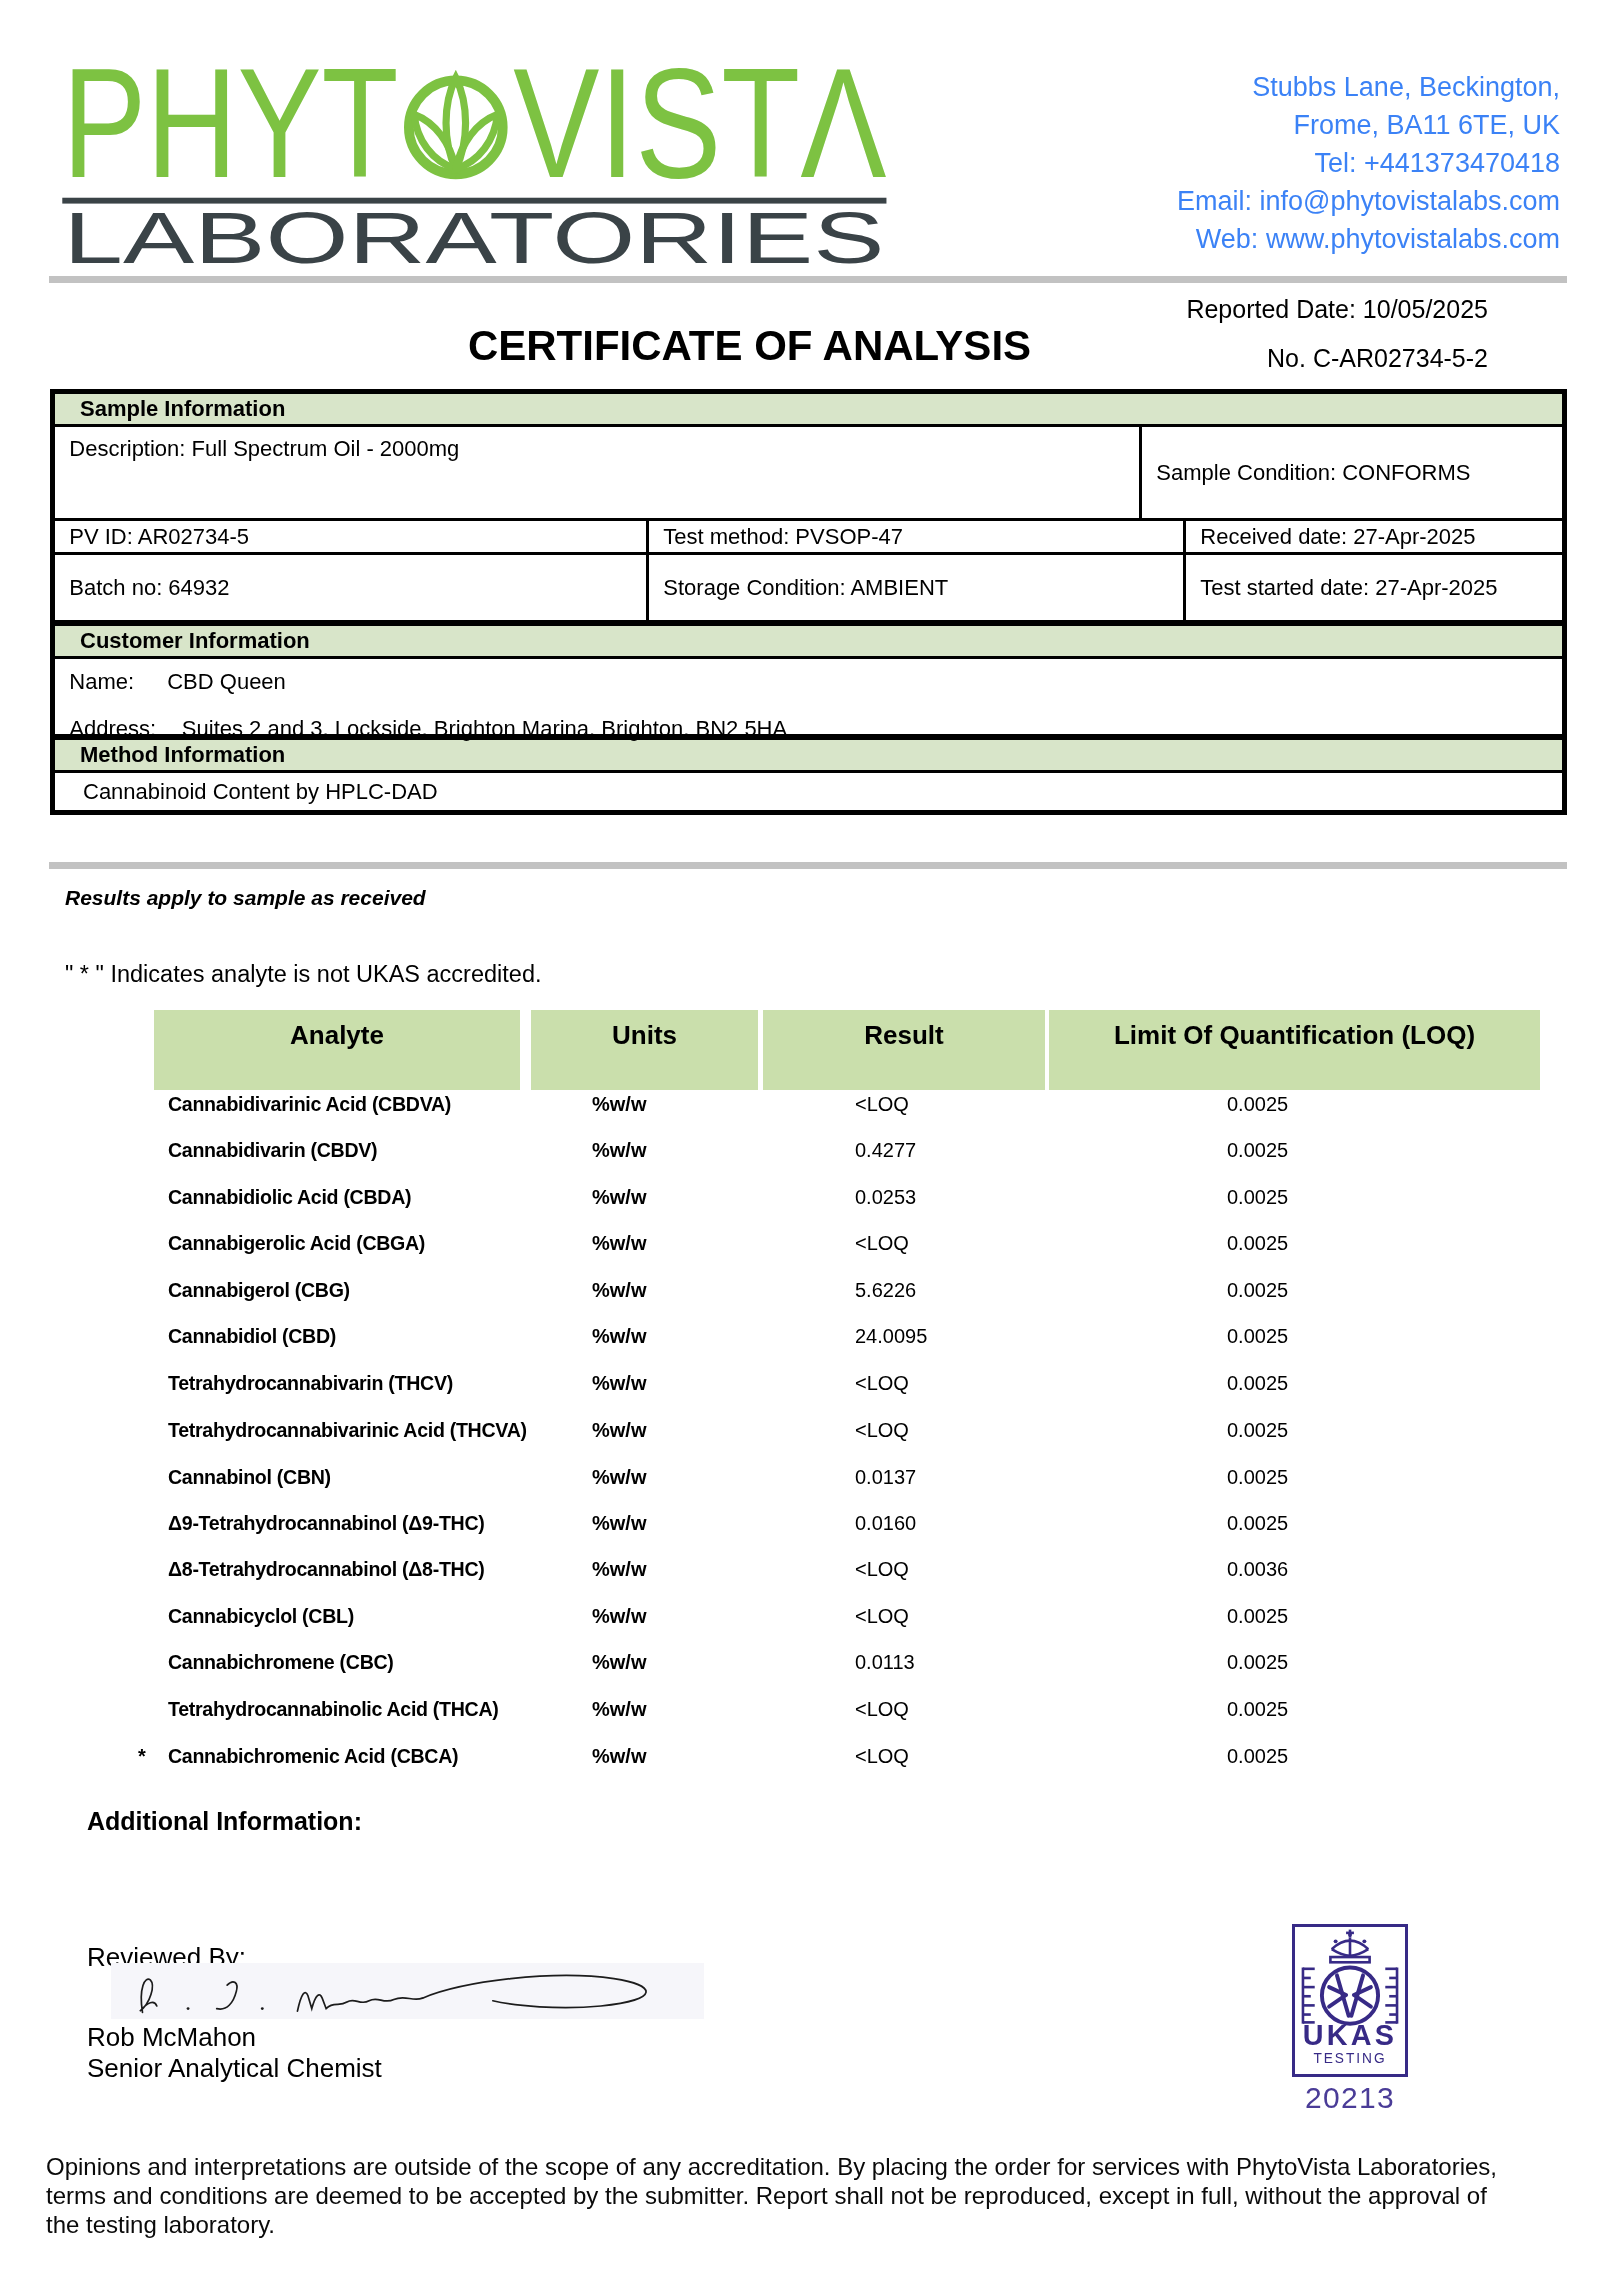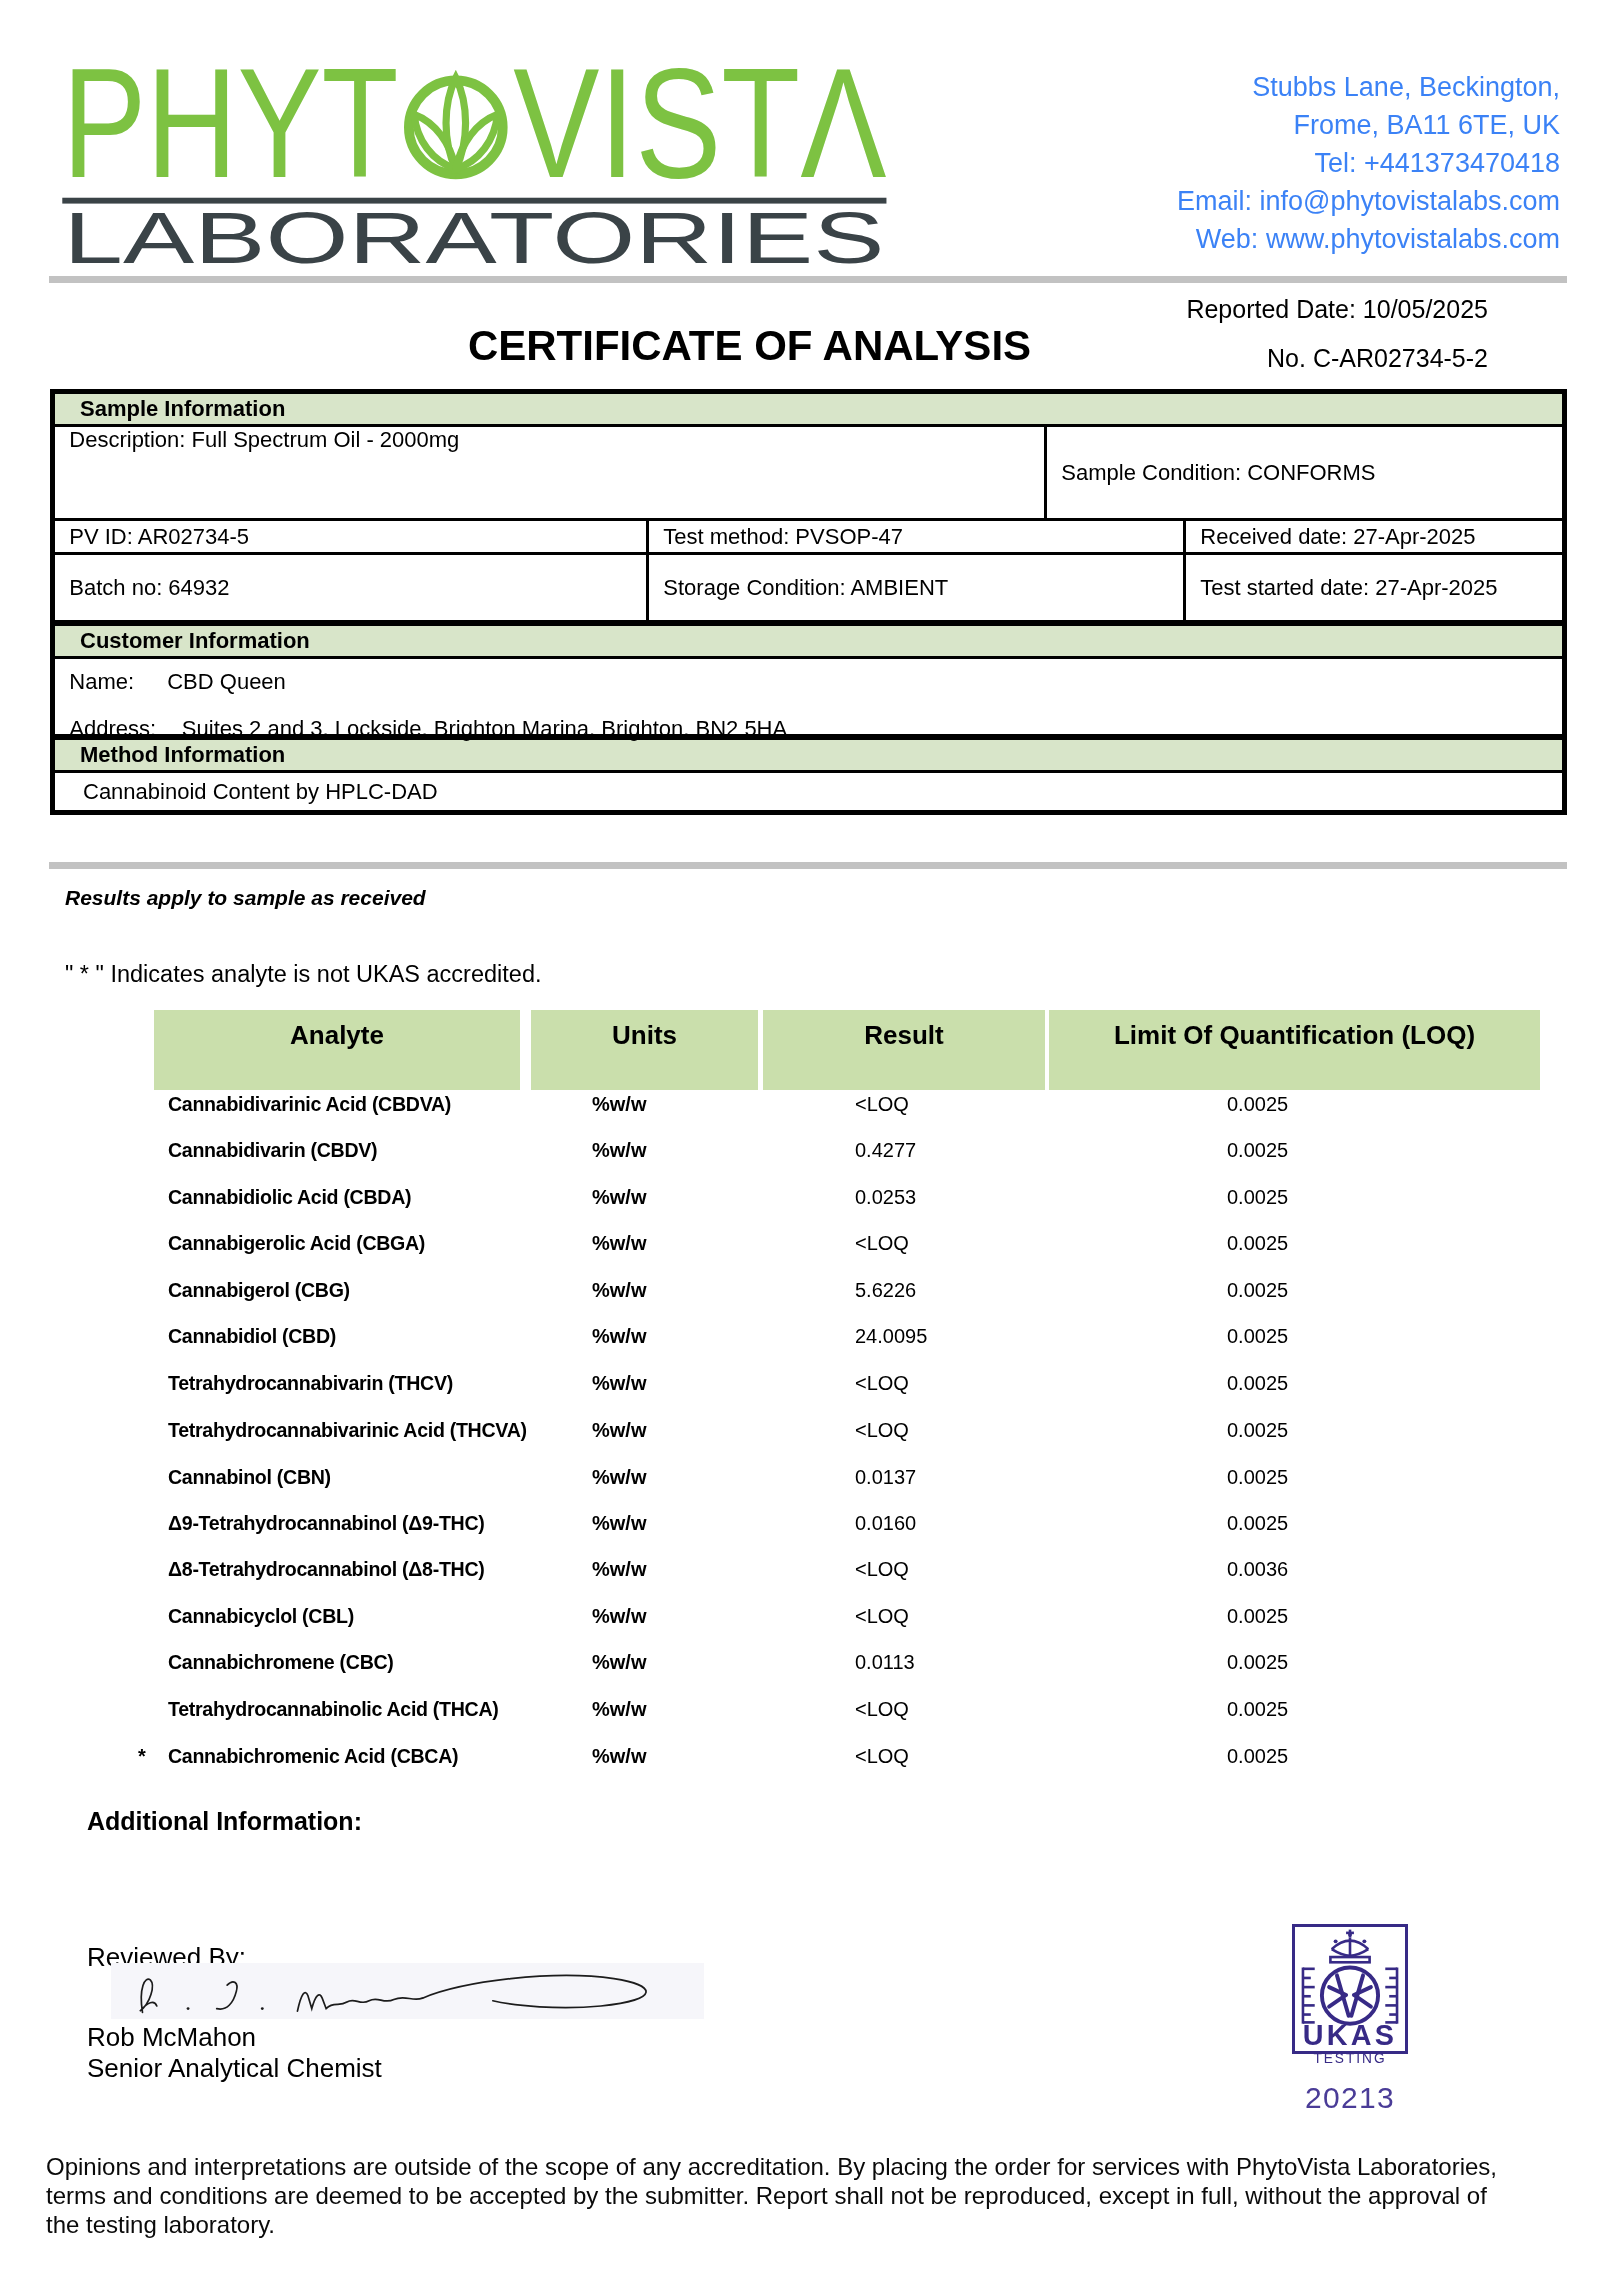--- a/index.html
+++ b/index.html
@@ -19,21 +19,21 @@
   
   #info-table{position:absolute;left:50px;top:389px;width:1517px;border:5.9px solid #000;box-sizing:border-box;background:#fff;}
   .gbar{background:#d8e5c9;border-bottom:3.9px solid #000;height:30px;display:flex;align-items:center;
         padding-left:25px;font-size:22px;font-weight:700;box-sizing:content-box;}
   .gbar.mid{border-top:3.9px solid #000;}
   .irow{display:flex;border-bottom:3.9px solid #000;}
   .irow:last-child{border-bottom:none;}
   .icell{box-sizing:border-box;font-size:22px;padding-left:14.3px;display:flex;align-items:center;}
   .bdr{border-right:3.3px solid #000;}
   #desc-row{height:91px;}
-  #desc-cell{width:992px;align-items:flex-start;}
+  #desc-cell{width:1087px;align-items:flex-start;padding-top:9px;}
   #cond-cell{flex:1;}
   #row2{height:31px;}
   #row3{height:65px;}
   .c1{width:594px;}
   .c2{width:537px;}
   .c3{flex:1;}
   #cust-body{height:78px;border-bottom:3.9px solid #000;font-size:22px;padding:6.5px 0 0 14.3px;box-sizing:border-box;}
   #cust-body .line{margin-top:3.9px;}
   #cust-body .line2{margin-top:21px;}
   .lbl{display:inline-block;}
@@ -62,21 +62,21 @@
 
   #additional{position:absolute;left:87px;top:1807px;font-size:25px;font-weight:700;}
 
   
   #reviewed{position:absolute;left:87px;top:1942px;font-size:26px;}
   #sig-box{position:absolute;left:111px;top:1963px;width:593px;height:56px;background:#f6f6fa;}
   #rob{position:absolute;left:87px;top:2022px;font-size:26px;}
   #role{position:absolute;left:87px;top:2053px;font-size:26px;}
 
   
-  #ukas-box{position:absolute;left:1292px;top:1924px;width:116px;height:130px;border:3.3px solid #372a86;box-sizing:border-box;background:#fff;}
+  #ukas-box{position:absolute;left:1292px;top:1924px;width:116px;height:153px;border:3.3px solid #372a86;box-sizing:border-box;background:#fff;}
   #ukas-num{position:absolute;left:1292px;top:2081px;width:116px;text-align:center;font-size:30px;color:#4a3c97;letter-spacing:1.3px;}
 
   
   #footer{position:absolute;left:46px;top:2152px;width:1525px;font-size:24px;line-height:29px;color:#0a0a0a;}
 </style>
 </head>
 <body>
 
 <div id="page">
 

